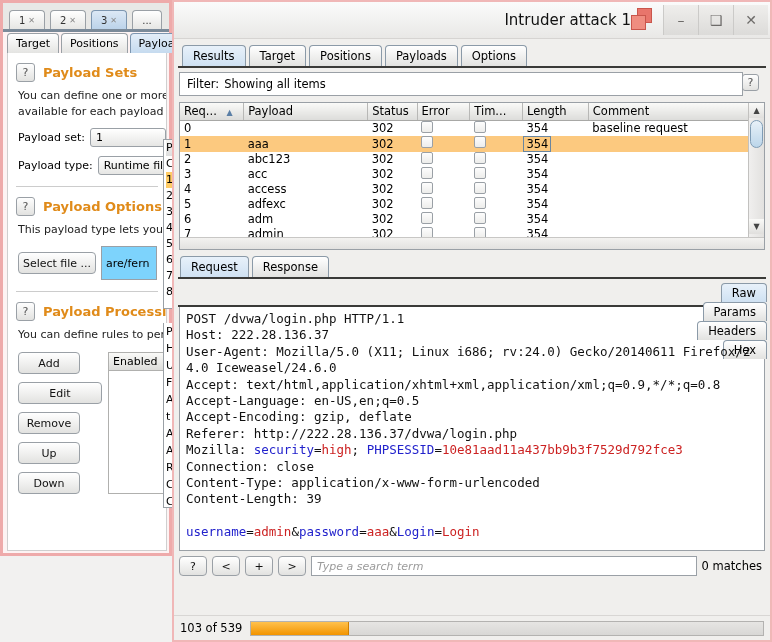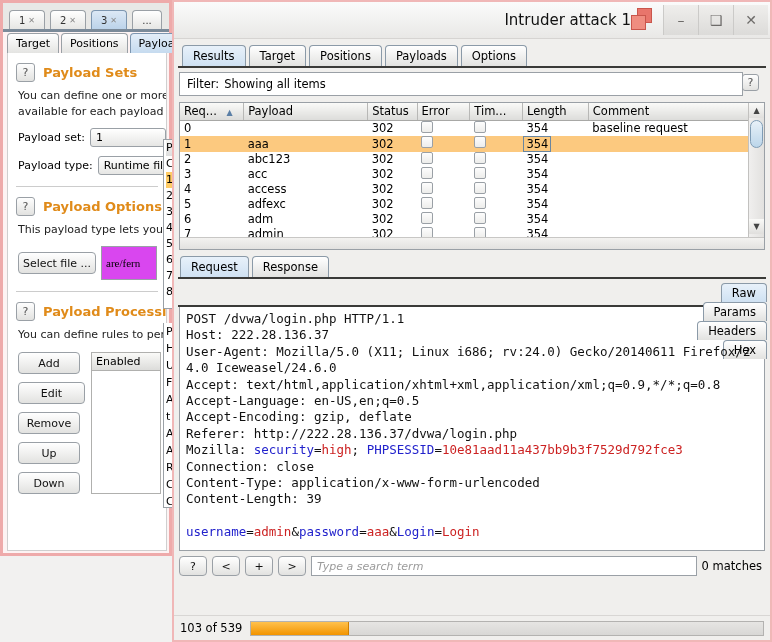--- a/index.html
+++ b/index.html
@@ -39,22 +39,22 @@
   .frow{display:flex;align-items:center;margin:9px 0 0 10px;gap:5px;}
   .flabel{font-size:11px;white-space:nowrap;}
   .combo{height:19px;border:1px solid #9aa0a6;border-radius:3px;
          background:linear-gradient(#ffffff,#e6e6e4);display:flex;align-items:center;
          padding:0 5px;font-size:11px;box-sizing:border-box;white-space:nowrap;}
   .hline{height:1px;background:#cccccc;margin:11px 8px 0 8px;}
   .btn{border:1px solid #9aa0a6;border-radius:4px;
        background:linear-gradient(#ffffff,#e2e2e0);
        font-size:11px;display:flex;align-items:center;justify-content:center;
        box-sizing:border-box;color:#111;}
-  .tfield{height:19px;border:1px solid #9aa0a6;background:#d946ef;font-size:11px;
-          display:flex;align-items:center;padding:16px 4px;box-sizing:border-box;white-space:nowrap;overflow:hidden;font-family:Liberation Serif, serif;}
+  .tfield{height:19px;border:1px solid #9aa0a6;background:#7dd3fc;font-size:11px;
+          display:flex;align-items:center;padding:16px 4px;box-sizing:border-box;white-space:nowrap;overflow:hidden;}
   
   #dropList{position:absolute;left:160px;top:136px;width:22px;height:170px;
             background:#fff;border:1px solid #9aa0a6;box-sizing:border-box;
             font-size:11px;line-height:16px;overflow:hidden;padding-left:2px;}
   #dropList .hd{background:linear-gradient(#f4f4f2,#dedede);height:16px;}
   #dropList .hi{background:#ffcc66;}
   #dropList2{position:absolute;left:160px;top:320px;width:22px;height:185px;
             background:#fff;border:1px solid #9aa0a6;border-top:none;box-sizing:border-box;
             font-size:11px;line-height:17px;overflow:hidden;padding-left:2px;}
   
@@ -199,21 +199,21 @@
 
     <div class="sect-title">
       <div class="qmark">?</div>
       <div class="sect-h">Payload Processing</div>
     </div>
     <div class="sect-p">You can define rules to perf</div>
 
     <div style="display:flex;margin:10px 0 0 10px;gap:6px">
       <div style="display:flex;flex-direction:column;gap:8px">
         <div class="btn" style="width:62px;height:22px">Add</div>
-        <div class="btn" style="width:67px;height:22px">Edit</div>
+        <div class="btn" style="width:84px;height:22px">Edit</div>
         <div class="btn" style="width:62px;height:22px">Remove</div>
         <div class="btn" style="width:62px;height:22px">Up</div>
         <div class="btn" style="width:62px;height:22px">Down</div>
       </div>
       <div style="width:70px;border:1px solid #b0b0ae;background:#fff;box-sizing:border-box">
         <div style="height:17px;background:linear-gradient(#fafaf8,#dcdcda);border-bottom:1px solid #b0b0ae;padding:0 4px;display:flex;align-items:center">Enabled</div>
       </div>
     </div>
   </div>
 

